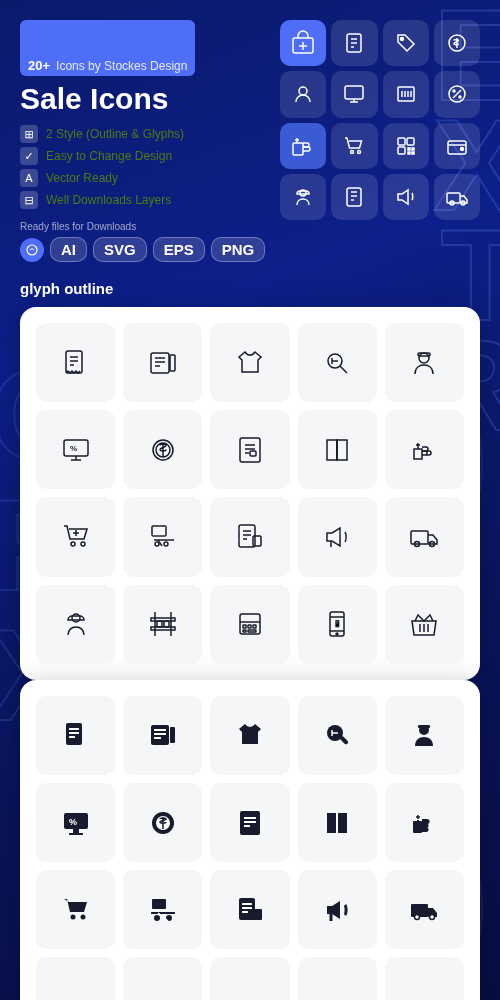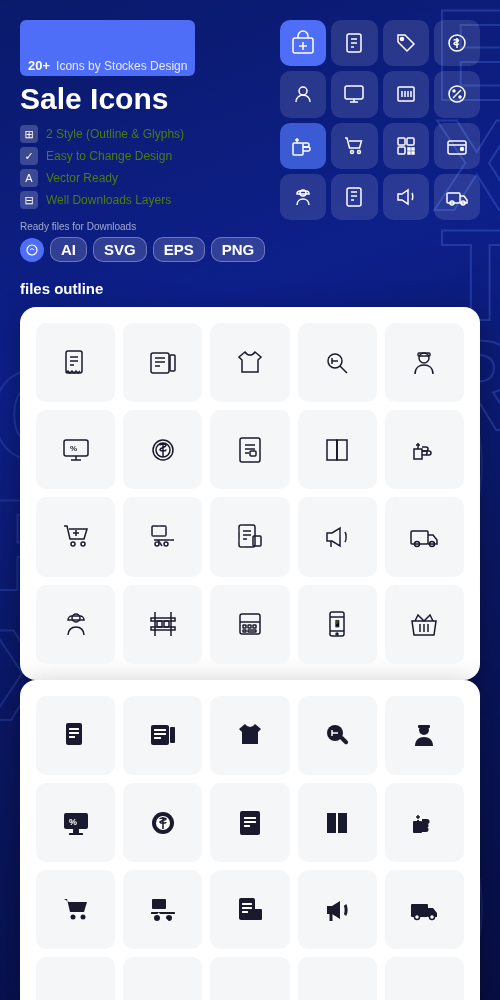--- a/index.html
+++ b/index.html
@@ -506,21 +506,21 @@
         <svg width="22" height="22" viewBox="0 0 22 22" fill="none" stroke="white" stroke-width="1.5">
           <rect x="1" y="7" width="13" height="10" rx="1"></rect>
           <path d="M14 10h4l3 4v3h-7"></path>
           <circle cx="6" cy="17" r="2"></circle>
           <circle cx="17" cy="17" r="2"></circle>
         </svg>
       </div>
     </div>
   </div>
 
-  <div class="section-title">files outline</div>
+  <div class="section-title">glyph outline</div>
 
   <div class="icons-showcase">
     <div class="icons-grid">
 
       <div class="icon-box">
         <svg width="30" height="30" viewBox="0 0 30 30" fill="none" stroke="#1a1a2e" stroke-width="1.5">
           <rect x="5" y="3" width="16" height="22" rx="2"></rect>
           <line x1="9" y1="9" x2="17" y2="9"></line>
           <line x1="9" y1="13" x2="17" y2="13"></line>
           <line x1="9" y1="17" x2="13" y2="17"></line>

